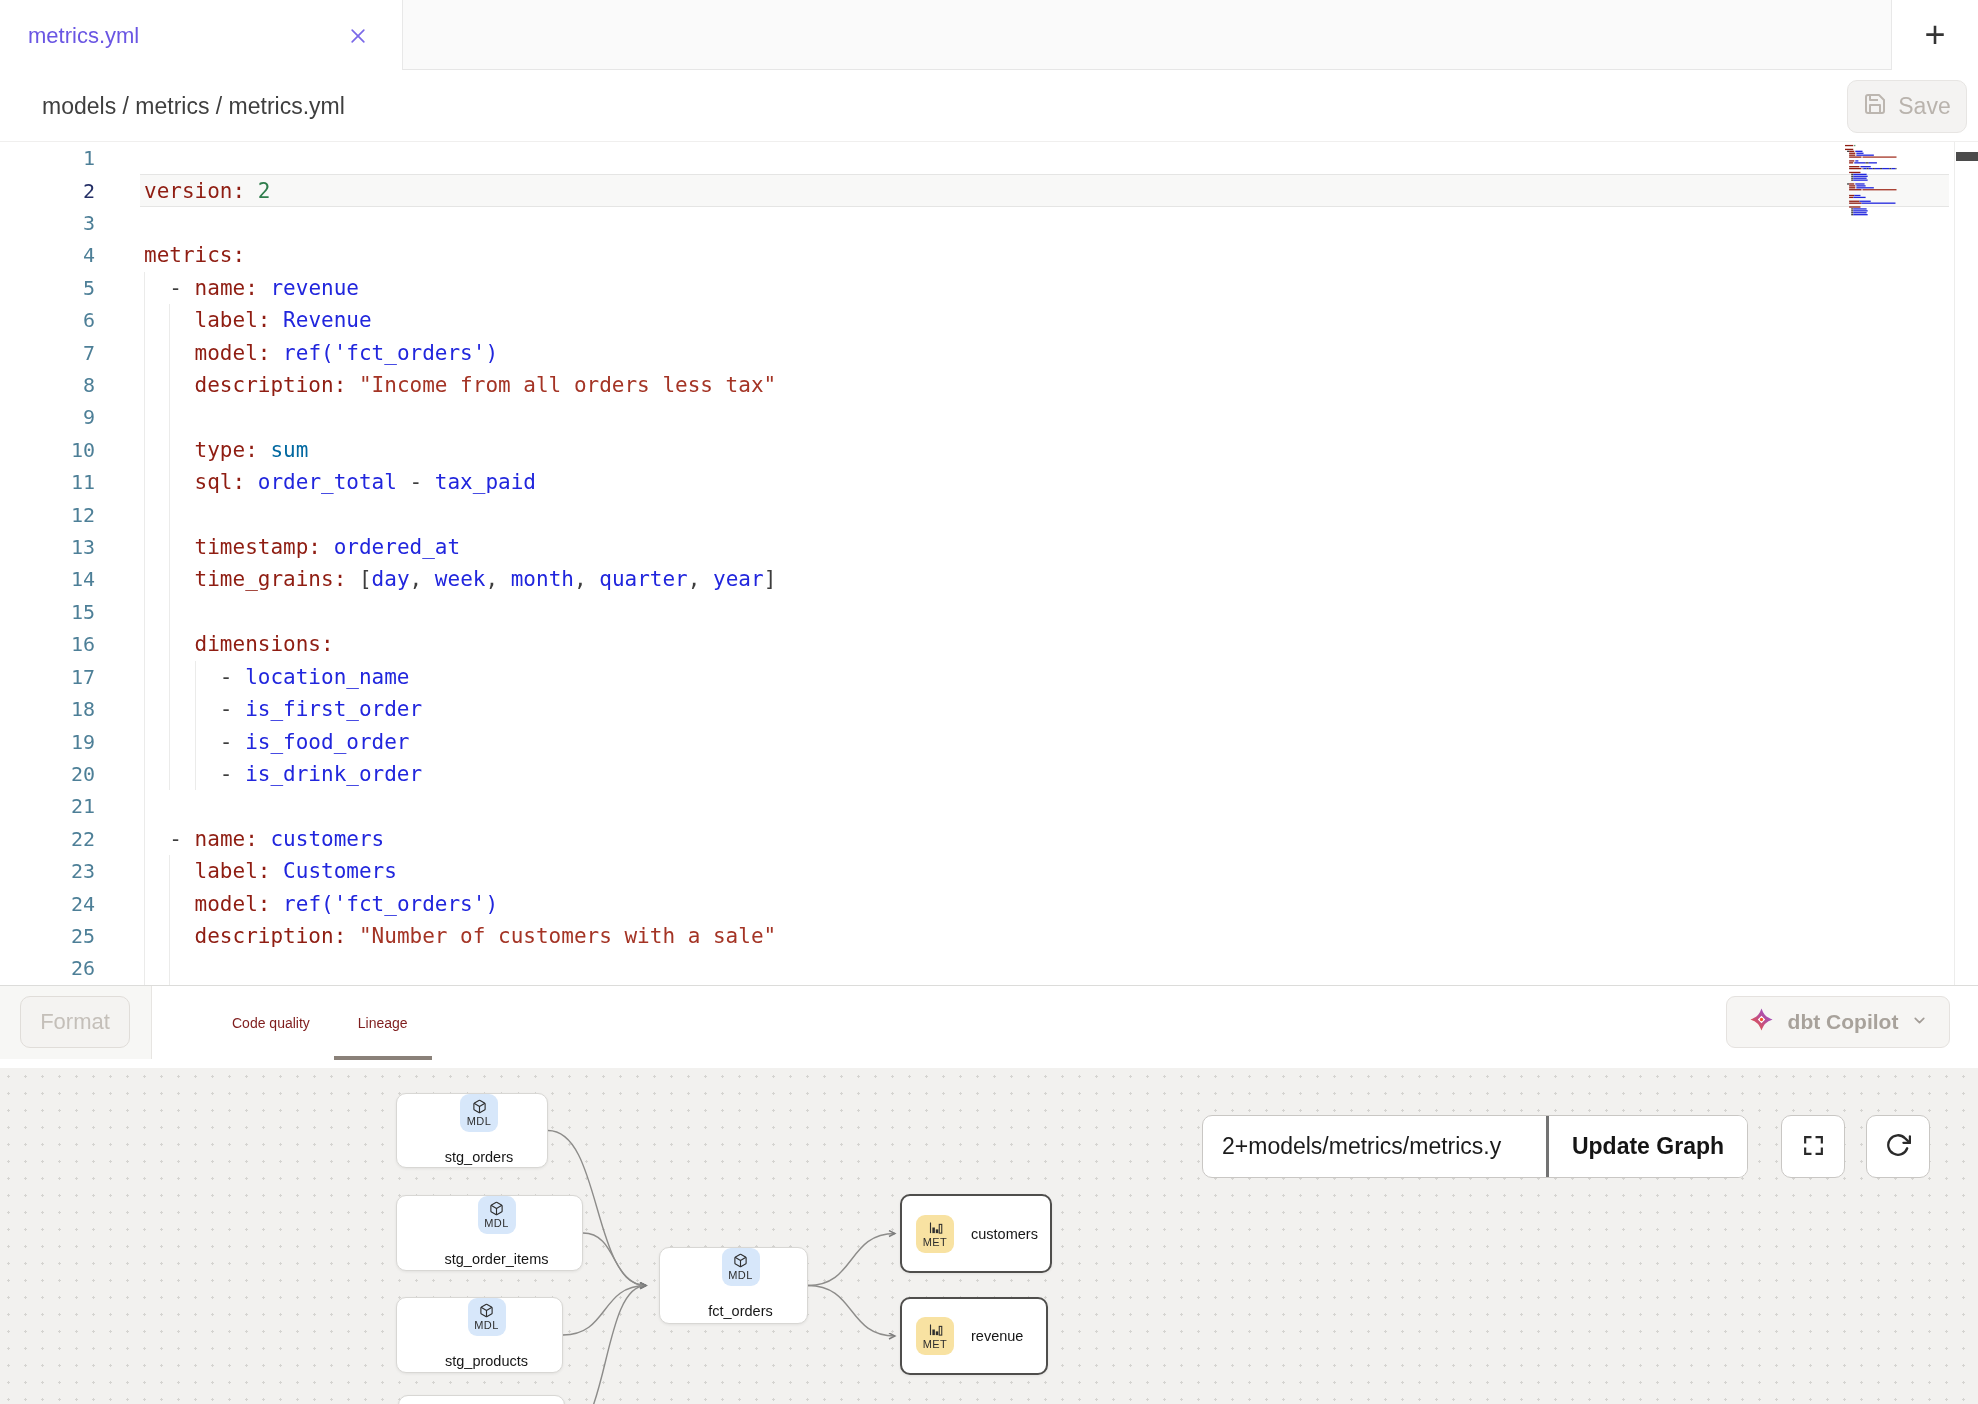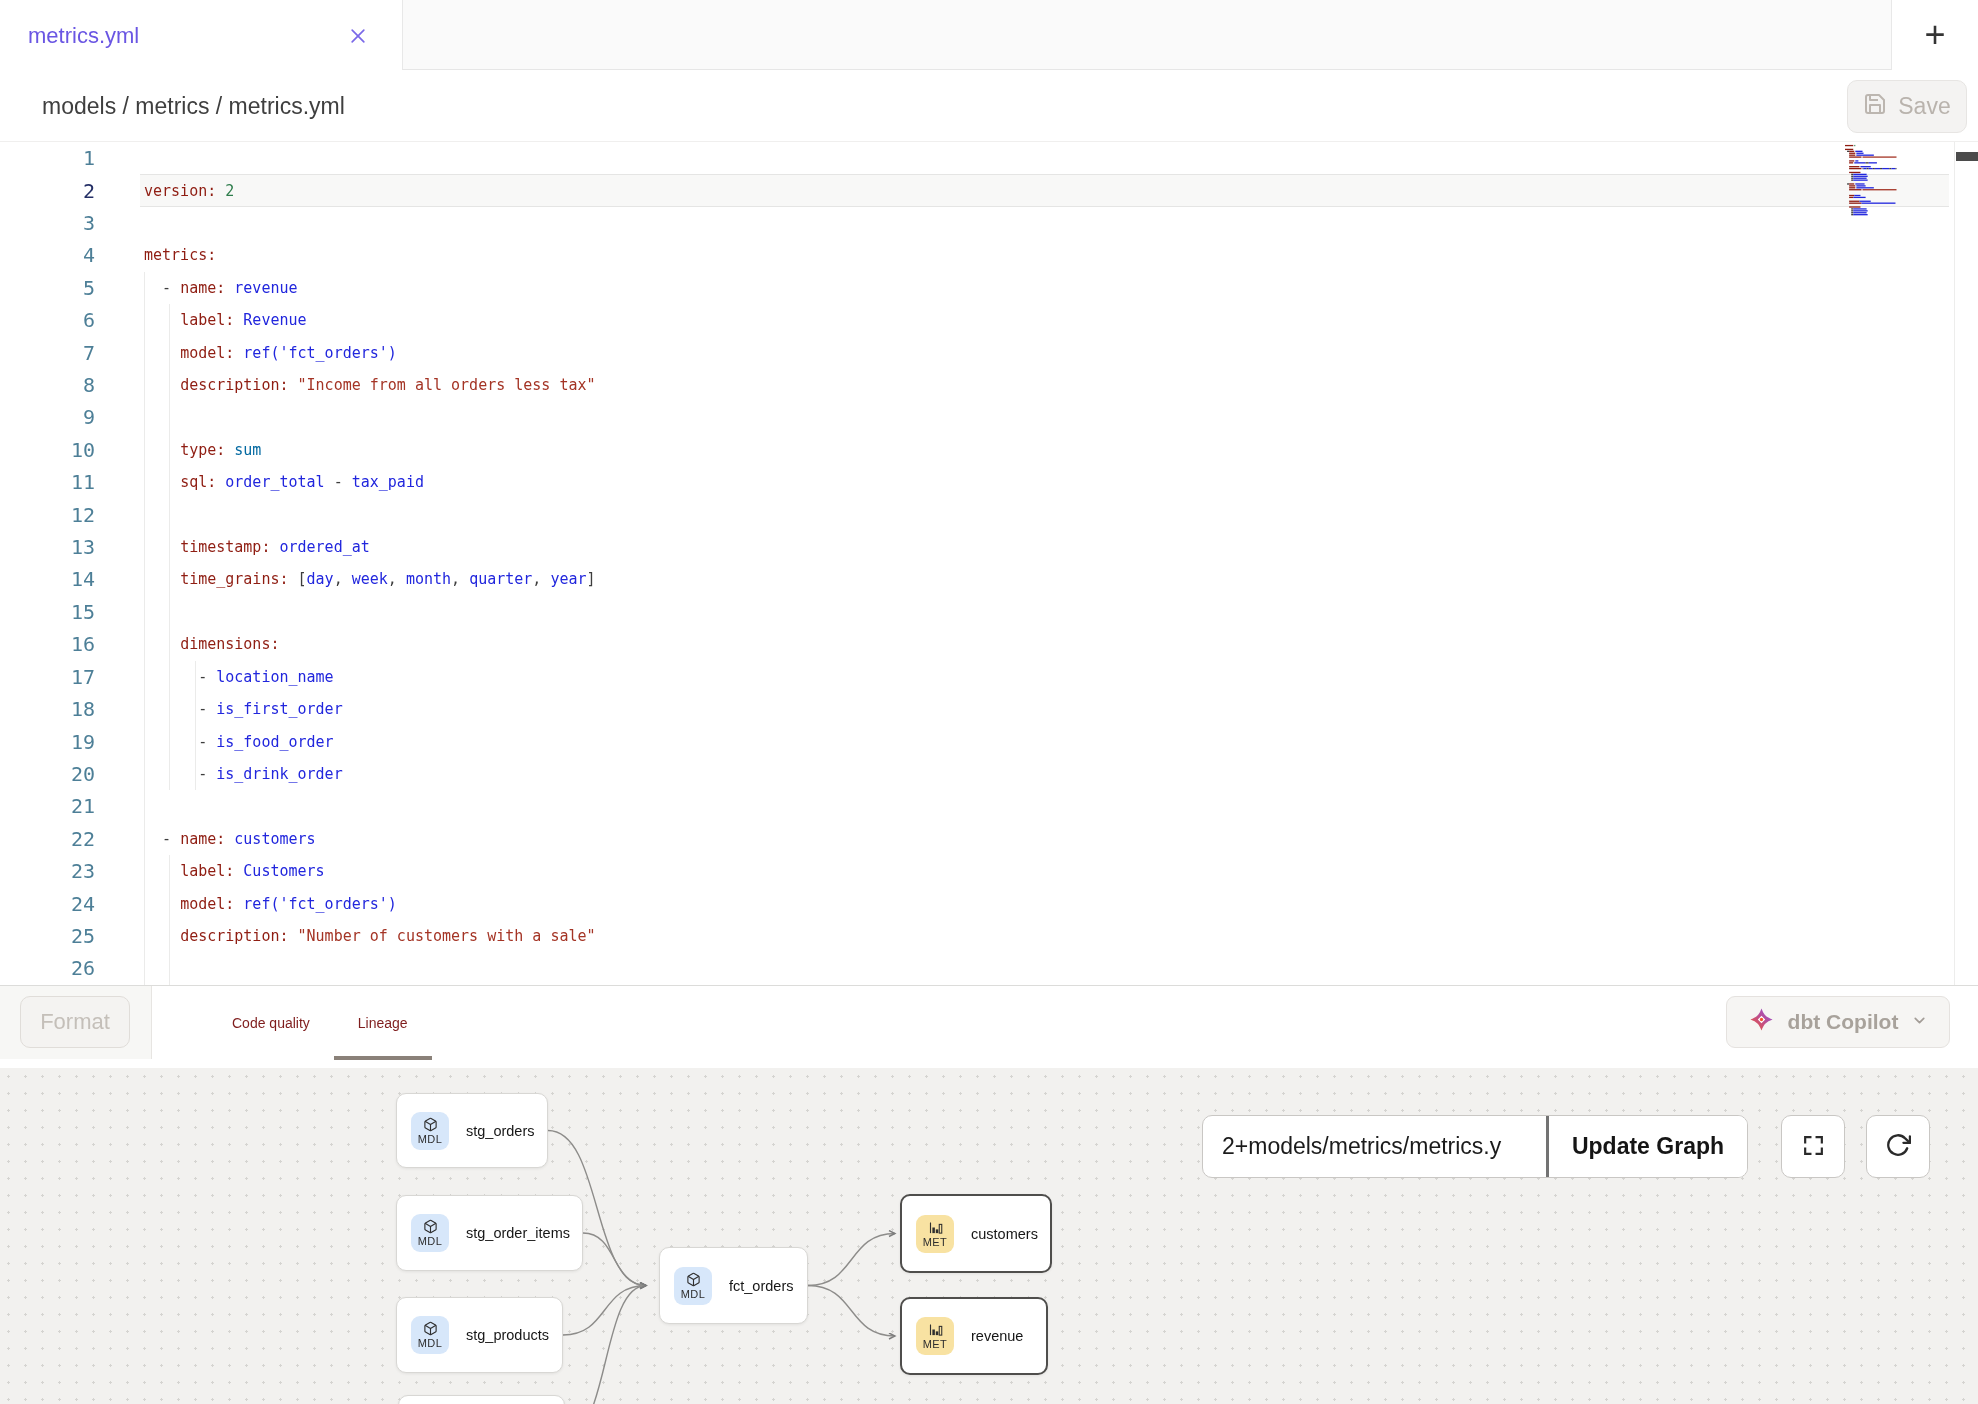--- a/index.html
+++ b/index.html
@@ -35,21 +35,21 @@
 
   
   #editor { position:absolute; left:0; top:142px; width:1978px; height:843px; background:#fff;
             font-family:"DejaVu Sans Mono", monospace; }
   .code-line { position:relative; height:32.42px; display:flex; align-items:center; }
   .gutter { flex:none; width:144px; padding-right:49px; text-align:right;
             font-size:20px; color:#4d7f97; z-index:2; }
   .code-line.active .gutter { color:#242f66; }
   .active-bg { position:absolute; left:140px; right:29px; top:0; bottom:0;
                background:#f8f8f7; border-top:1px solid #e5e5e4; border-bottom:1px solid #e5e5e4; }
-  .code-text { white-space:pre; font-size:15px; z-index:1; }
+  .code-text { white-space:pre; font-size:21px; z-index:1; }
   .guide { position:absolute; top:0; bottom:0; width:1px; background:#ebebea; }
   #minimap { position:absolute; left:1843px; top:0px; width:64px; height:130px; }
   #scroll-strip { position:absolute; left:1954px; top:0; bottom:0; width:24px;
                   border-left:1px solid #ededec; }
   #scroll-thumb { position:absolute; left:1956px; top:10px; width:22px; height:9px; background:#4b4b4b; }
 
   
   #bottombar { position:absolute; left:0; top:985px; width:1978px; height:74px; background:#fff;
                border-top:1px solid #dcdcda; }
   #toolbar-left { position:absolute; left:0; top:0; width:152px; height:100%;
@@ -69,21 +69,21 @@
                  font-family:"Liberation Sans", sans-serif; }
 
   
   #graph { position:absolute; left:0; top:1068px; width:1978px; height:336px;
            background-color:#f2f1ef;
            background-image:radial-gradient(circle, #d5d4d1 1.1px, transparent 1.4px);
            background-size:17px 17px; overflow:hidden; }
   #edges { position:absolute; left:0; top:0; }
   .gnode { position:absolute; background:#fff; border-radius:10px; display:flex; align-items:center;
            padding-left:14px; gap:17px; box-shadow:0 1px 3px rgba(0,0,0,.07); cursor:pointer; }
-  .gnode.model  { border:1px solid #d8d7d4; }
+  .gnode.model  { border:1px solid #d8d7d4;flex-direction:column; }
   .gnode.metric { border:2px solid #4f4e4c; }
   .badge { flex:none; width:38px; height:38px; border-radius:9px; display:flex; flex-direction:column;
            align-items:center; justify-content:center; gap:1px; }
   .badge.model  { background:#d7e7fa; }
   .badge.metric { background:#f8e2a2; }
   .badge-label { font-size:11px; font-weight:500; letter-spacing:.4px; color:#2e2e2e;
                  font-family:"Liberation Sans", sans-serif; }
   .gnode-label { font-size:14.5px; color:#161616; white-space:nowrap; }
 
   #filter-group { position:absolute; left:1202px; top:47px; width:546px; height:63px;

